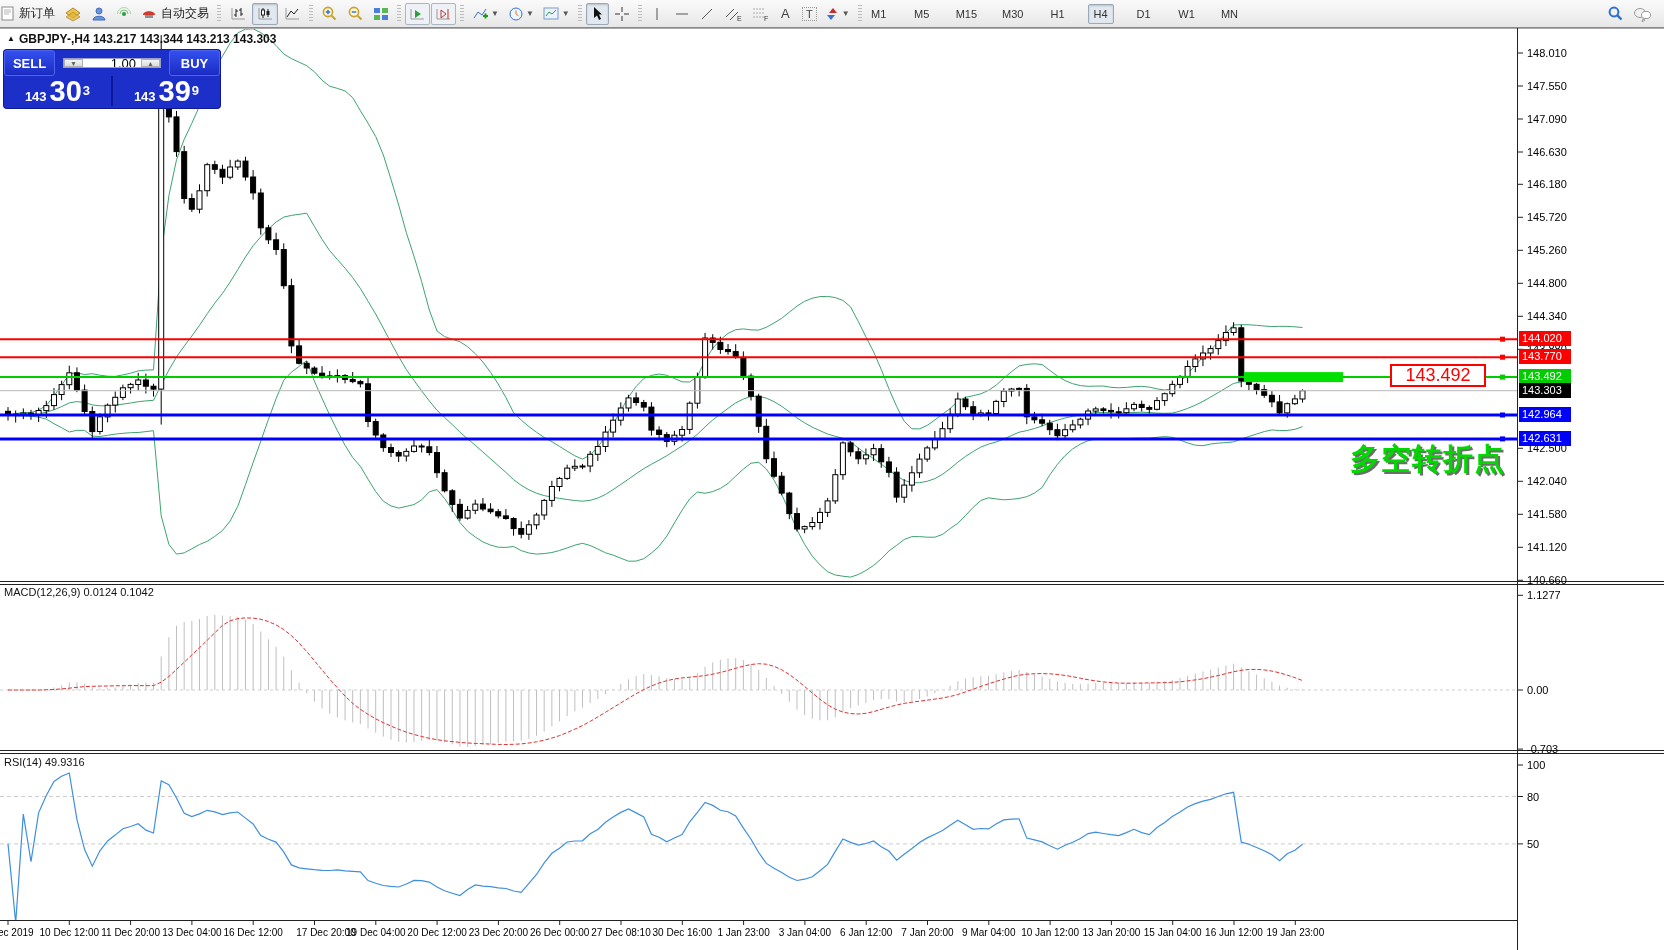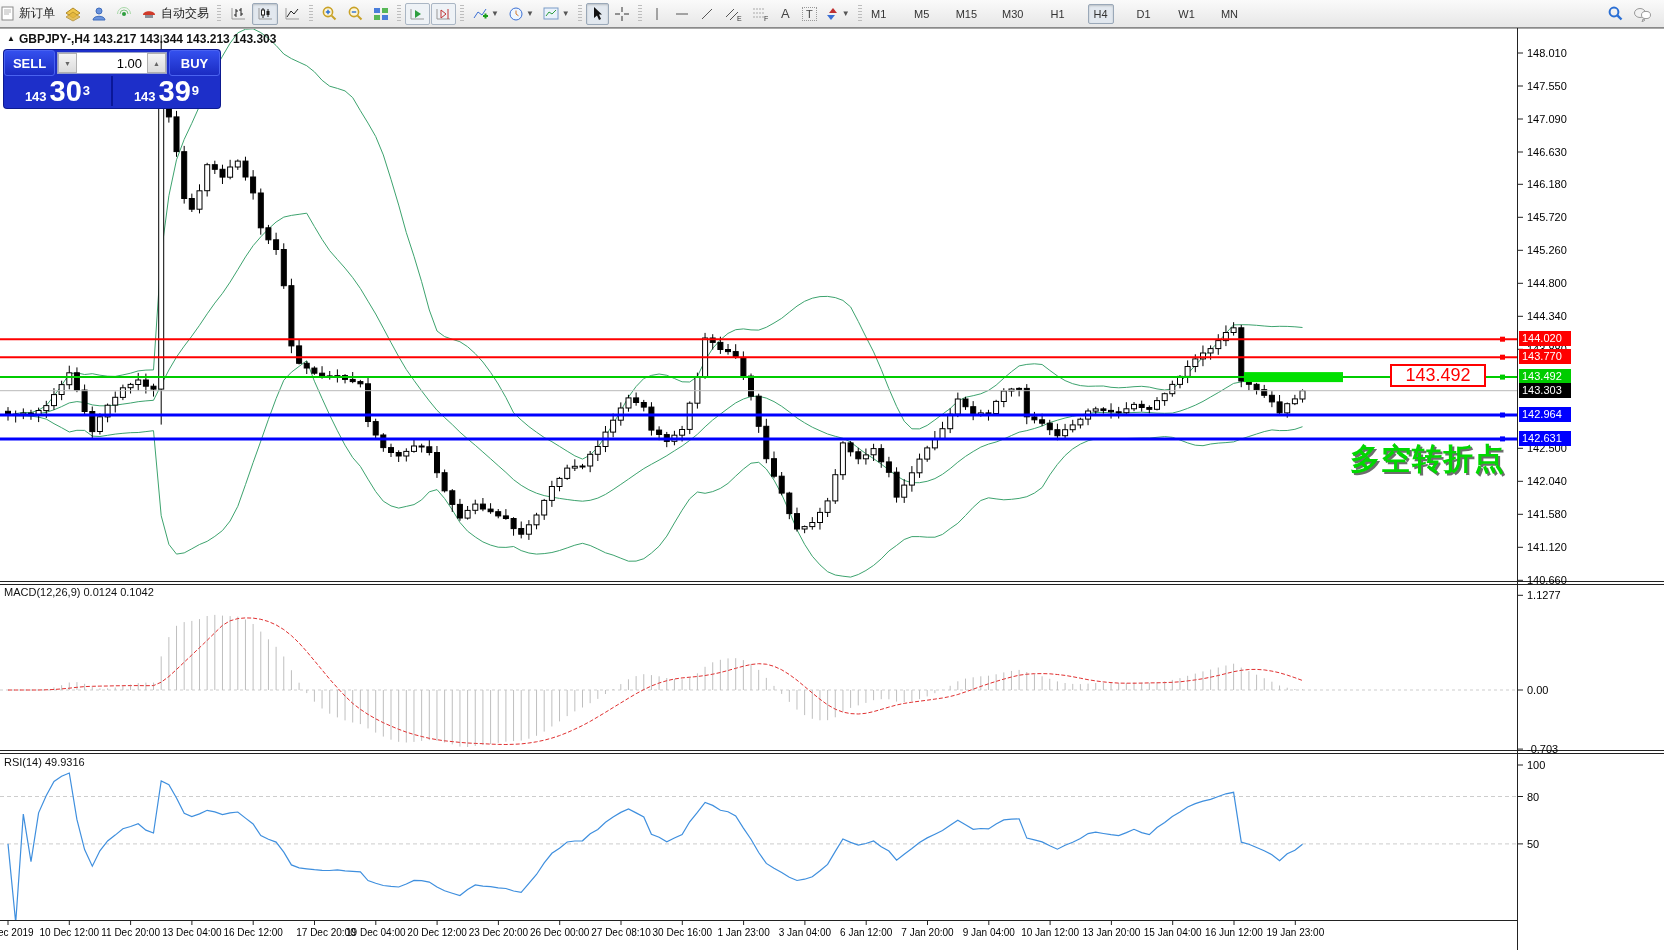--- a/index.html
+++ b/index.html
@@ -30,21 +30,21 @@
   .price-callout{left:1390px;top:336px;width:92px;height:19px;background:#fff;border:2px solid #ff0000;
     color:#ff0000;font-size:18px;display:flex;align-items:center;justify-content:center;}
   .cn-note{left:1350px;top:411px;font-size:30px;font-weight:bold;color:#00d800;
     text-shadow:2px 2px 0 #6d6d6d;letter-spacing:1px;white-space:nowrap;}
   
   .trade-panel{left:4px;top:22px;width:216px;height:58px;background:#1d2fc9;border-radius:3px;
     box-shadow:0 0 0 1px #0d1a90;color:#fff;}
   .tp-top{display:flex;height:26px;}
   .tp-btn{width:51px;display:flex;align-items:center;justify-content:center;font-size:13px;font-weight:bold;
     background:linear-gradient(#3450ee,#1b2cc2);border:1px solid #4a63f0;border-radius:3px;box-sizing:border-box;}
-  .tp-vol{flex:1;margin:2px;background:#fff;border:1px solid #97a0c8;display:flex;align-items:stretch;}
+  .tp-vol{flex:1;margin:8px;background:#fff;border:1px solid #97a0c8;display:flex;align-items:stretch;}
   .spin{width:17px;background:linear-gradient(#f4f4f4,#dcdcdc);border:1px solid #b0b0b0;color:#666;
     font-size:7px;display:flex;align-items:center;justify-content:center;}
   .vol-input{flex:1;border:none;outline:none;text-align:right;padding-right:5px;font-size:13px;color:#000;
     font-family:"Liberation Sans",sans-serif;width:40px;}
   .tp-prices{display:flex;height:30px;}
   .tp-price{flex:1;display:flex;align-items:flex-end;justify-content:center;padding-bottom:1px;}
   .tp-price+.tp-price{border-left:2px solid #0a1798;}
   .bf{font-size:13px;font-weight:bold;margin-right:3px;line-height:17px;}
   .pips{font-size:29px;font-weight:bold;line-height:27px;}
   .pipette{font-size:13px;font-weight:bold;line-height:30px;align-self:flex-start;margin-left:1px;}
@@ -942,21 +942,21 @@
       <div class="t-label" style="left: 375.8px;">19 Dec 04:00</div>
       <div class="t-label" style="left: 437.1px;">20 Dec 12:00</div>
       <div class="t-label" style="left: 498.4px;">23 Dec 20:00</div>
       <div class="t-label" style="left: 559.7px;">26 Dec 00:00</div>
       <div class="t-label" style="left: 621px;">27 Dec 08:10</div>
       <div class="t-label" style="left: 682.3px;">30 Dec 16:00</div>
       <div class="t-label" style="left: 743.6px;">1 Jan 23:00</div>
       <div class="t-label" style="left: 804.9px;">3 Jan 04:00</div>
       <div class="t-label" style="left: 866.2px;">6 Jan 12:00</div>
       <div class="t-label" style="left: 927.5px;">7 Jan 20:00</div>
-      <div class="t-label" style="left: 988.8px;">9 Jan 04:00</div>
+      <div class="t-label" style="left: 988.8px;">9 Mar 04:00</div>
       <div class="t-label" style="left: 1050.1px;">10 Jan 12:00</div>
       <div class="t-label" style="left: 1111.4px;">13 Jan 20:00</div>
       <div class="t-label" style="left: 1172.7px;">15 Jan 04:00</div>
       <div class="t-label" style="left: 1234px;">16 Jun 12:00</div>
       <div class="t-label" style="left: 1295.3px;">19 Jan 23:00</div>
     </div>
 
   <div class="overlay-item symbol-title">
     <span class="tri">▲</span><span>GBPJPY-,H4 143.217 143.344 143.213 143.303</span>
   </div>

